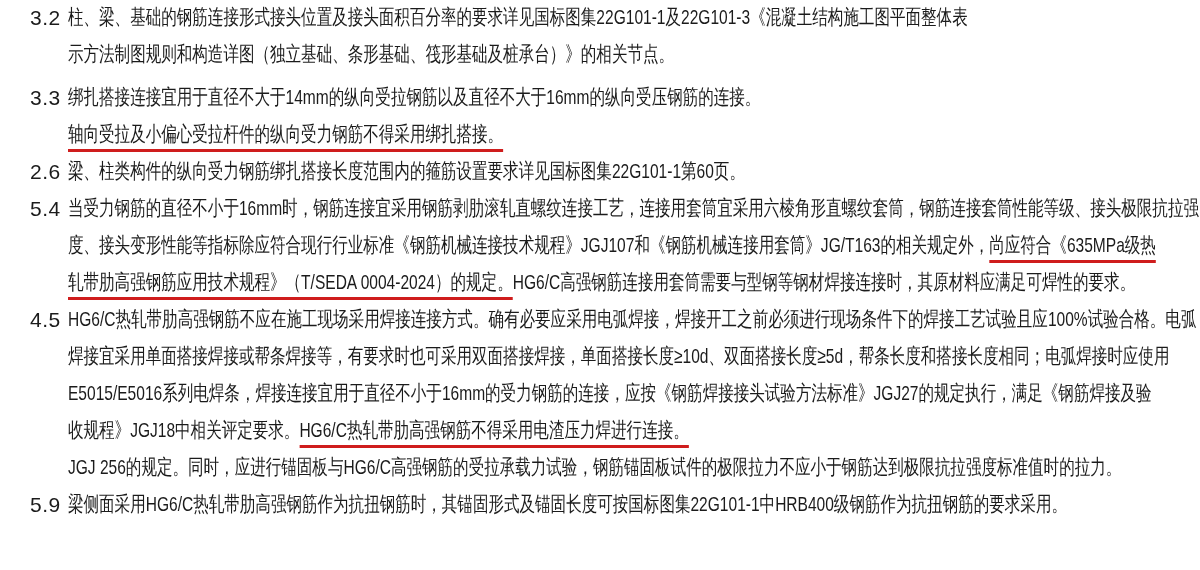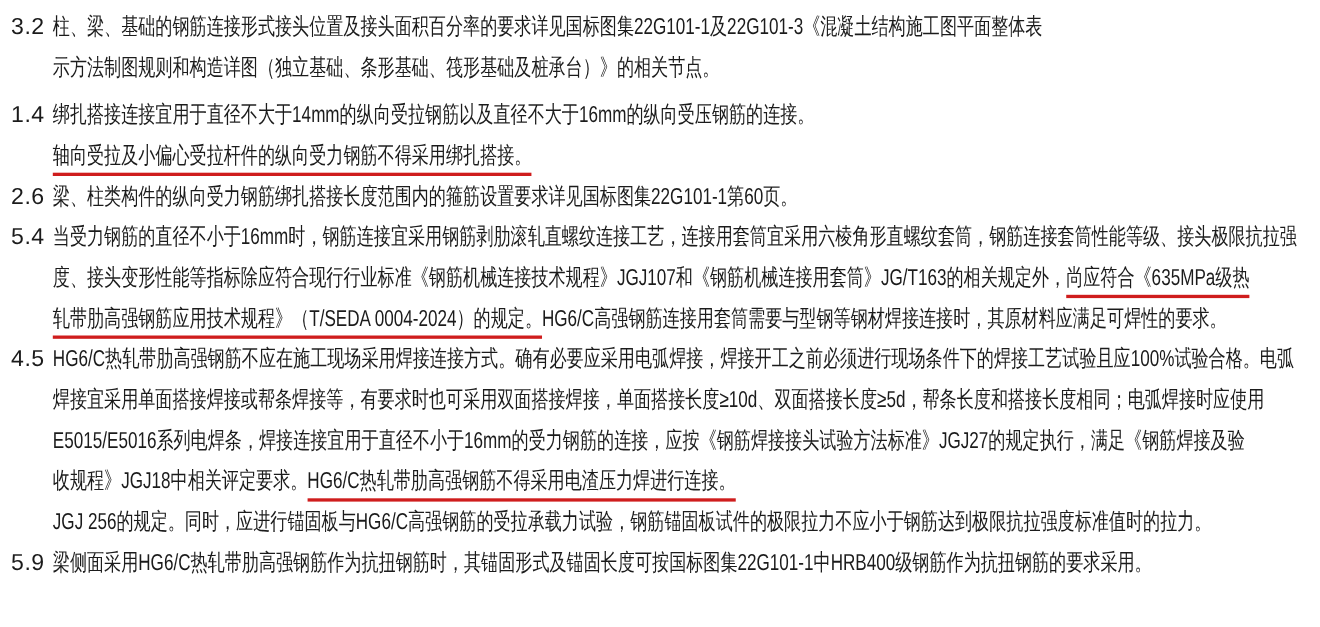--- a/index.html
+++ b/index.html
@@ -2,21 +2,21 @@
 <html><head>
 <meta charset="utf-8">
 <style>
   html, body { margin:0; padding:0; }
   body {
     width:1200px; height:570px; overflow:hidden;
     background:#ffffff; color:#1b1b1b;
     font-family:"Liberation Sans","DejaVu Sans",sans-serif;
   }
   .doc { padding:6px 0 0 10px; }
-  .row { display:flex; align-items:center; height:37px; }
+  .row { display:flex; height:37px;margin-left:20px; }
   .sec.gap .row:first-child { margin-top:6px; }
   .num {
     flex:0 0 38px; font-size:21px; letter-spacing:0.5px;
     color:#1b1b1b;
   }
   .line {
     display:inline-block; white-space:nowrap;
     font-size:21px; line-height:1;
     transform:scaleX(0.74); transform-origin:0 50%;
   }
@@ -37,21 +37,21 @@
       <span class="line"><span class="seg">柱、梁、基础的钢筋连接形式接头位置及接头面积百分率的要求详见国标图集22G101-1及22G101-3《混凝土结构施工图平面整体表</span></span>
     </div>
     <div class="row">
       <span class="num"></span>
       <span class="line"><span class="seg">示方法制图规则和构造详图（独立基础、条形基础、筏形基础及桩承台）》的相关节点。</span></span>
     </div>
   </div>
 
   <div class="sec gap">
     <div class="row">
-      <span class="num">1.4</span>
+      <span class="num">3.3</span>
       <span class="line"><span class="seg">绑扎搭接连接宜用于直径不大于14mm的纵向受拉钢筋以及直径不大于16mm的纵向受压钢筋的连接。</span></span>
     </div>
     <div class="row">
       <span class="num"></span>
       <span class="line"><span class="seg u">轴向受拉及小偏心受拉杆件的纵向受力钢筋不得采用绑扎搭接。</span></span>
     </div>
   </div>
 
   <div class="sec">
     <div class="row">

